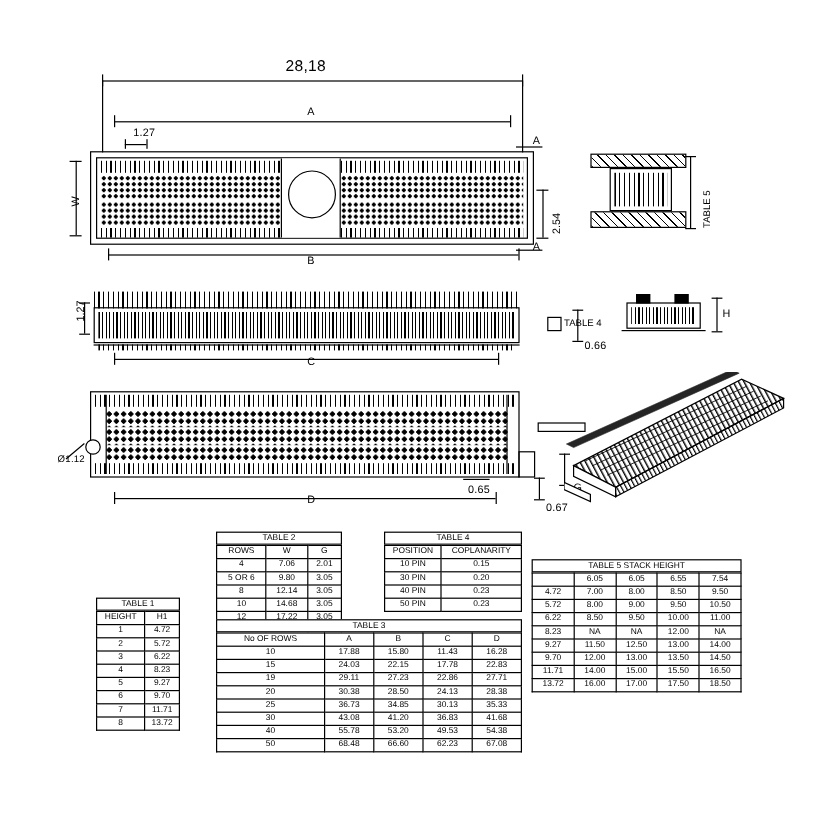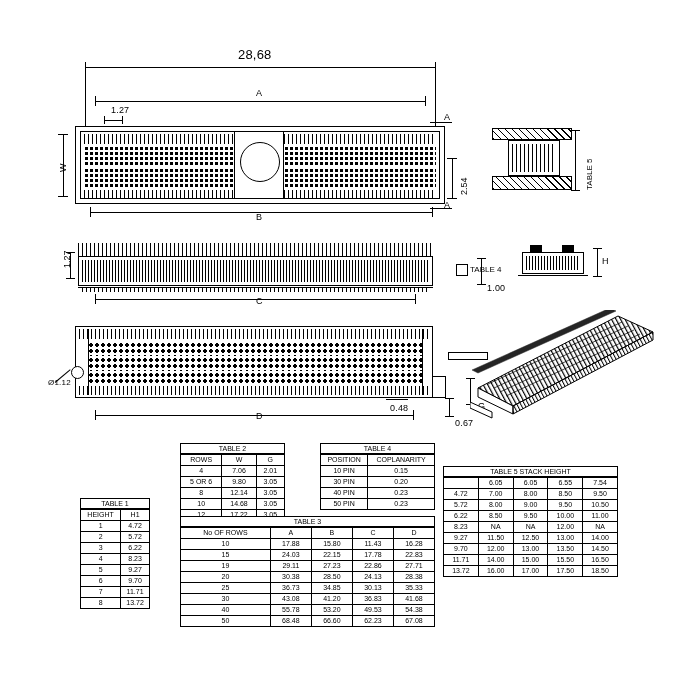--- a/index.html
+++ b/index.html
@@ -40,21 +40,21 @@
   .teeth{
     background-image:repeating-linear-gradient(90deg,#000 0 1px,transparent 1px 4px);
   }
   .circle{position:absolute;border:1px solid #000;border-radius:50%;background:#fff;}
 </style>
 </head>
 <body>
 
 <div id="sheet">
 
-  <div class="dim" style="left:238px;top:47px;font-size:13px;">28,68</div>
+  <div class="dim" style="left:238px;top:47px;font-size:13px;">28,18</div>
   <div class="ln hl" style="left:85px;top:67px;width:350px;"></div>
   <div class="ln vl" style="left:85px;top:62px;height:10px;"></div>
   <div class="ln vl" style="left:435px;top:62px;height:10px;"></div>
   <div class="ln vl" style="left:85px;top:67px;height:60px;"></div>
   <div class="ln vl" style="left:435px;top:67px;height:60px;"></div>
 
   <div class="ln hl" style="left:95px;top:101px;width:330px;"></div>
   <div class="ln vl" style="left:95px;top:96px;height:10px;"></div>
   <div class="ln vl" style="left:425px;top:96px;height:10px;"></div>
   <div class="dim" style="left:256px;top:88px;">A</div>
@@ -108,21 +108,21 @@
   <div class="boxthick" style="left:78px;top:256px;width:355px;height:30px;"></div>
   <div class="abs hatch2" style="left:82px;top:260px;width:347px;height:22px;"></div>
   <div class="ln hl" style="left:78px;top:287px;width:355px;"></div>
   <div class="abs teeth" style="left:82px;top:287px;width:347px;height:5px;"></div>
 
   <div class="ln hl" style="left:95px;top:299px;width:320px;"></div>
   <div class="ln vl" style="left:95px;top:294px;height:10px;"></div>
   <div class="ln vl" style="left:415px;top:294px;height:10px;"></div>
   <div class="dim" style="left:256px;top:296px;">C</div>
 
-  <div class="dim" style="left:487px;top:283px;">1.00</div>
+  <div class="dim" style="left:487px;top:283px;">0.66</div>
   <div class="ln vl" style="left:481px;top:258px;height:26px;"></div>
   <div class="ln hl" style="left:477px;top:258px;width:9px;"></div>
   <div class="ln hl" style="left:477px;top:284px;width:9px;"></div>
 
   <div class="box" style="left:456px;top:264px;width:12px;height:12px;"></div>
   <div class="lbl" style="left:470px;top:265px;font-size:8px;">TABLE 4</div>
 
   <div class="boxthick" style="left:75px;top:326px;width:358px;height:72px;"></div>
   <div class="abs teeth" style="left:79px;top:329px;width:350px;height:10px;"></div>
   <div class="abs dots" style="left:88px;top:342px;width:335px;height:14px;"></div>
@@ -134,21 +134,21 @@
 
   <div class="circle" style="left:71px;top:366px;width:11px;height:11px;"></div>
   <div class="ln hl" style="left:55px;top:382px;width:20px;transform:rotate(-40deg);transform-origin:left center;"></div>
   <div class="dim" style="left:48px;top:378px;font-size:8px;">Ø1.12</div>
 
   <div class="ln hl" style="left:95px;top:415px;width:318px;"></div>
   <div class="ln vl" style="left:95px;top:410px;height:10px;"></div>
   <div class="ln vl" style="left:413px;top:410px;height:10px;"></div>
   <div class="dim" style="left:256px;top:411px;">D</div>
 
-  <div class="dim" style="left:390px;top:403px;">0.48</div>
+  <div class="dim" style="left:390px;top:403px;">0.65</div>
   <div class="ln hl" style="left:386px;top:399px;width:22px;"></div>
 
   <div class="dim" style="left:455px;top:418px;">0.67</div>
   <div class="ln vl" style="left:449px;top:398px;height:18px;"></div>
   <div class="ln hl" style="left:445px;top:398px;width:9px;"></div>
   <div class="ln hl" style="left:445px;top:416px;width:9px;"></div>
   <div class="dim" style="left:478px;top:401px;">G</div>
   <div class="ln vl" style="left:470px;top:378px;height:26px;"></div>
   <div class="ln hl" style="left:466px;top:378px;width:9px;"></div>
   <div class="ln hl" style="left:466px;top:404px;width:9px;"></div>

